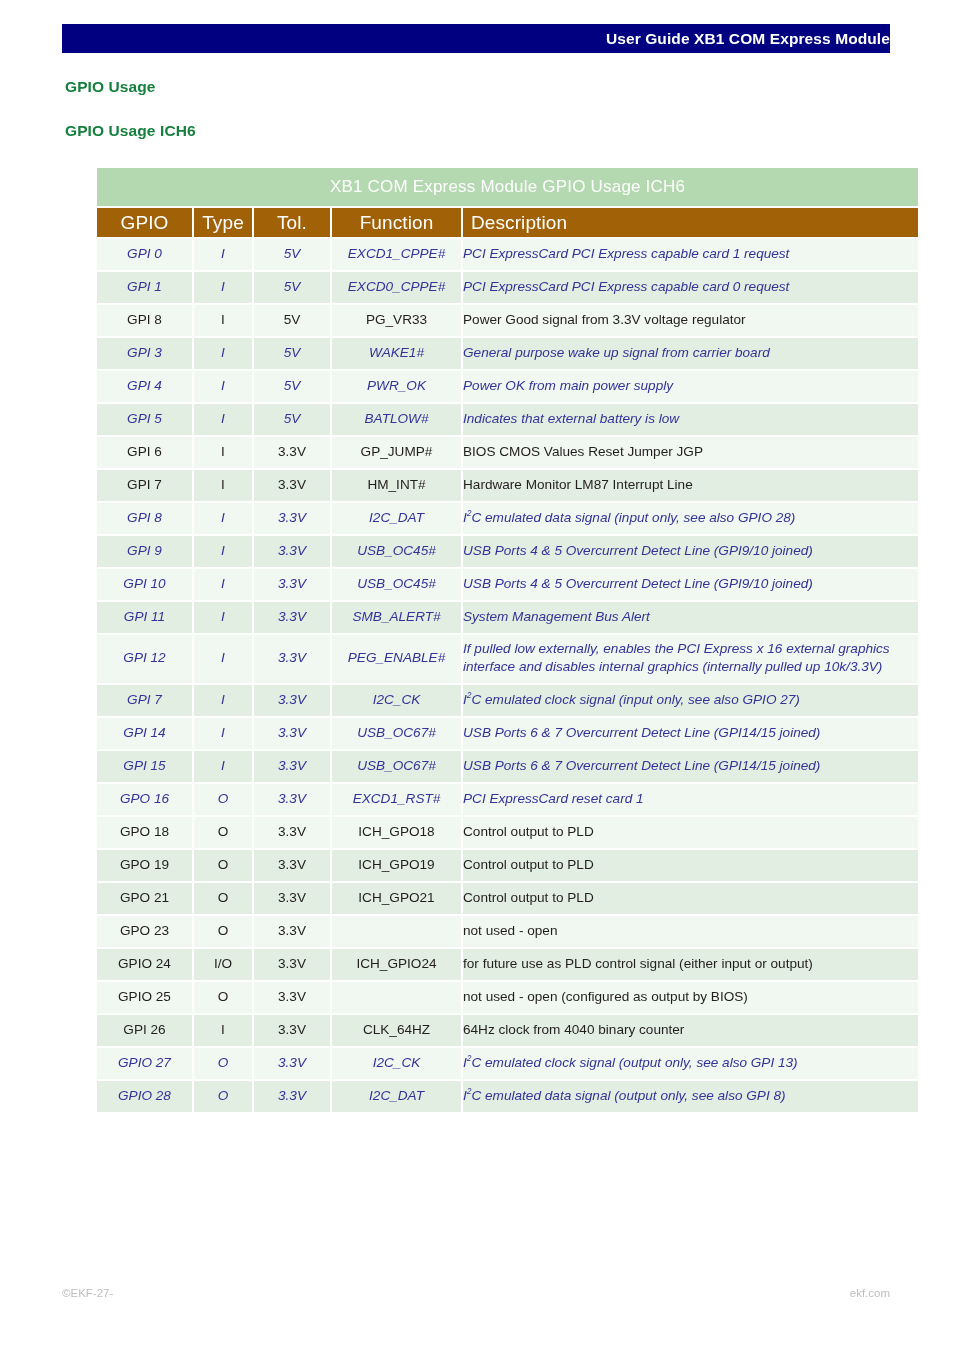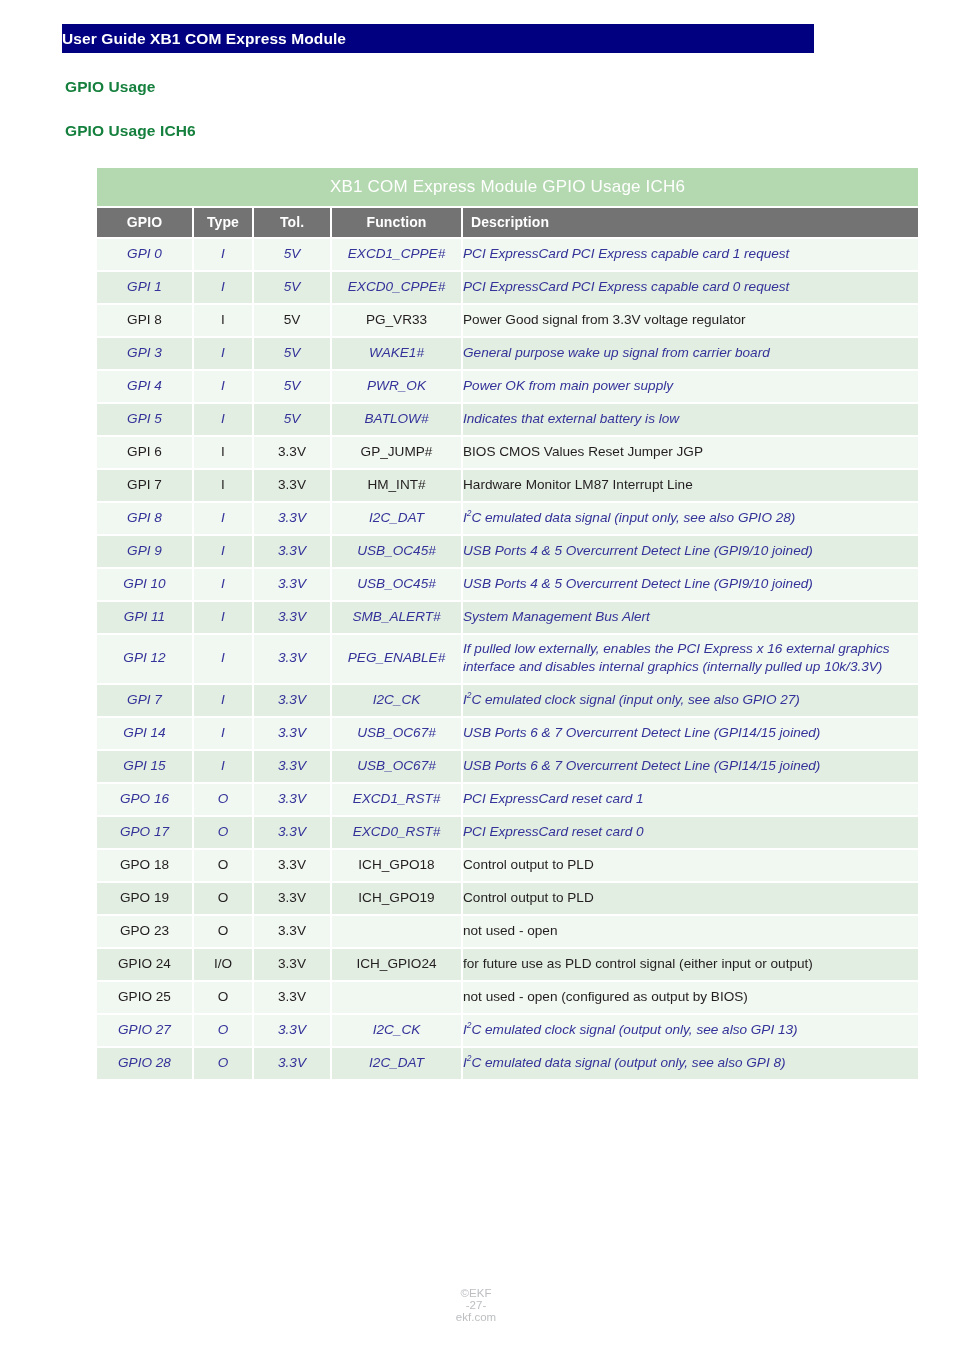--- a/index.html
+++ b/index.html
@@ -15,30 +15,30 @@
     font-family: "Liberation Sans", sans-serif;
     color: #231f20;
     overflow: hidden;
   }
 
   
   .doc-header {
     position: absolute;
     left: 62px;
     top: 24px;
-    width: 752px;
+    width: 828px;
     height: 29px;
     background: #000080;
     color: #ffffff;
     font-size: 15.5px;
     font-weight: bold;
     letter-spacing: .1px;
     display: flex;
     align-items: center;
-    justify-content: flex-start;
+    justify-content: flex-end;
   }
 
   
   .h-sec {
     position: absolute;
     left: 65px;
     font-size: 15.5px;
     font-weight: bold;
     color: #15803d;
     letter-spacing: .1px;
@@ -79,24 +79,24 @@
     background: #b4d9b0;
     color: #ffffff;
     font-size: 17px;
     font-weight: normal;
     text-align: center;
     height: 38px;
     line-height: 38px;
     letter-spacing: .2px;
   }
   .th {
-    background: #737373;
+    background: #a16207;
     color: #ffffff;
-    font-size: 14px;
-    font-weight: bold;
+    font-size: 19px;
+    font-weight: normal;
     height: 29px;
     line-height: 29px;
     letter-spacing: .1px;
   }
   .th.ctr { text-align: center; }
   .th.lft { text-align: left; padding-left: 8px !important; }
 
   tr.r-even td { background: #f1f7f1; }
   tr.r-odd  td { background: #e3eee3; }
 
@@ -128,21 +128,20 @@
   .doc-footer {
     position: absolute;
     left: 62px;
     top: 1287px;
     width: 828px;
     display: flex;
     align-items: center;
     justify-content: space-between;
     font-size: 11.5px;
     color: #bcbec0;
-    flex-direction: column;
   }
   .doc-footer .f-mid { flex: 1; }
   .doc-footer .f-right { text-align: left; }
 </style>
 </head>
 <body>
 
 <div class="doc-header">
   <span>User Guide XB1 COM Express Module</span>
 </div>
@@ -284,61 +283,68 @@
           <td class="cell c-ctr">USB_OC67#</td>
           <td class="cell c-desc-cell">USB Ports 6 &amp; 7 Overcurrent Detect Line (GPI14/15 joined)</td>
         </tr>
         <tr class="r-even hl">
           <td class="cell c-ctr">GPO 16</td>
           <td class="cell c-ctr">O</td>
           <td class="cell c-ctr">3.3V</td>
           <td class="cell c-ctr">EXCD1_RST#</td>
           <td class="cell c-desc-cell">PCI ExpressCard reset card 1</td>
         </tr>
-        <tr class="r-odd hl">
-          <td class="cell c-ctr">GPO 17</td>
-          <td class="cell c-ctr">O</td>
-          <td class="cell c-ctr">3.3V</td>
-          <td class="cell c-ctr">EXCD0_RST#</td>
-          <td class="cell c-desc-cell">PCI ExpressCard reset card 0</td>
-        </tr>
         <tr class="r-even">
           <td class="cell c-ctr">GPO 18</td>
           <td class="cell c-ctr">O</td>
           <td class="cell c-ctr">3.3V</td>
           <td class="cell c-ctr">ICH_GPO18</td>
           <td class="cell c-desc-cell">Control output to PLD</td>
         </tr>
         <tr class="r-odd">
           <td class="cell c-ctr">GPO 19</td>
           <td class="cell c-ctr">O</td>
           <td class="cell c-ctr">3.3V</td>
           <td class="cell c-ctr">ICH_GPO19</td>
           <td class="cell c-desc-cell">Control output to PLD</td>
         </tr>
+        <tr class="r-odd">
+          <td class="cell c-ctr">GPO 21</td>
+          <td class="cell c-ctr">O</td>
+          <td class="cell c-ctr">3.3V</td>
+          <td class="cell c-ctr">ICH_GPO21</td>
+          <td class="cell c-desc-cell">Control output to PLD</td>
+        </tr>
         <tr class="r-even">
           <td class="cell c-ctr">GPO 23</td>
           <td class="cell c-ctr">O</td>
           <td class="cell c-ctr">3.3V</td>
           <td class="cell c-ctr"></td>
           <td class="cell c-desc-cell">not used - open</td>
         </tr>
         <tr class="r-odd">
           <td class="cell c-ctr">GPIO 24</td>
           <td class="cell c-ctr">I/O</td>
           <td class="cell c-ctr">3.3V</td>
           <td class="cell c-ctr">ICH_GPIO24</td>
           <td class="cell c-desc-cell">for future use as PLD control signal (either input or output)</td>
         </tr>
         <tr class="r-even">
           <td class="cell c-ctr">GPIO 25</td>
           <td class="cell c-ctr">O</td>
           <td class="cell c-ctr">3.3V</td>
           <td class="cell c-ctr"></td>
           <td class="cell c-desc-cell">not used - open (configured as output by BIOS)</td>
+        </tr>
+        <tr class="r-odd">
+          <td class="cell c-ctr">GPI 26</td>
+          <td class="cell c-ctr">I</td>
+          <td class="cell c-ctr">3.3V</td>
+          <td class="cell c-ctr">CLK_64HZ</td>
+          <td class="cell c-desc-cell">64Hz clock from 4040 binary counter</td>
         </tr>
         <tr class="r-even hl">
           <td class="cell c-ctr">GPIO 27</td>
           <td class="cell c-ctr">O</td>
           <td class="cell c-ctr">3.3V</td>
           <td class="cell c-ctr">I2C_CK</td>
           <td class="cell c-desc-cell">I<sup>2</sup>C emulated clock signal (output only, see also GPI 13)</td>
         </tr>
         <tr class="r-odd hl">
           <td class="cell c-ctr">GPIO 28</td>

